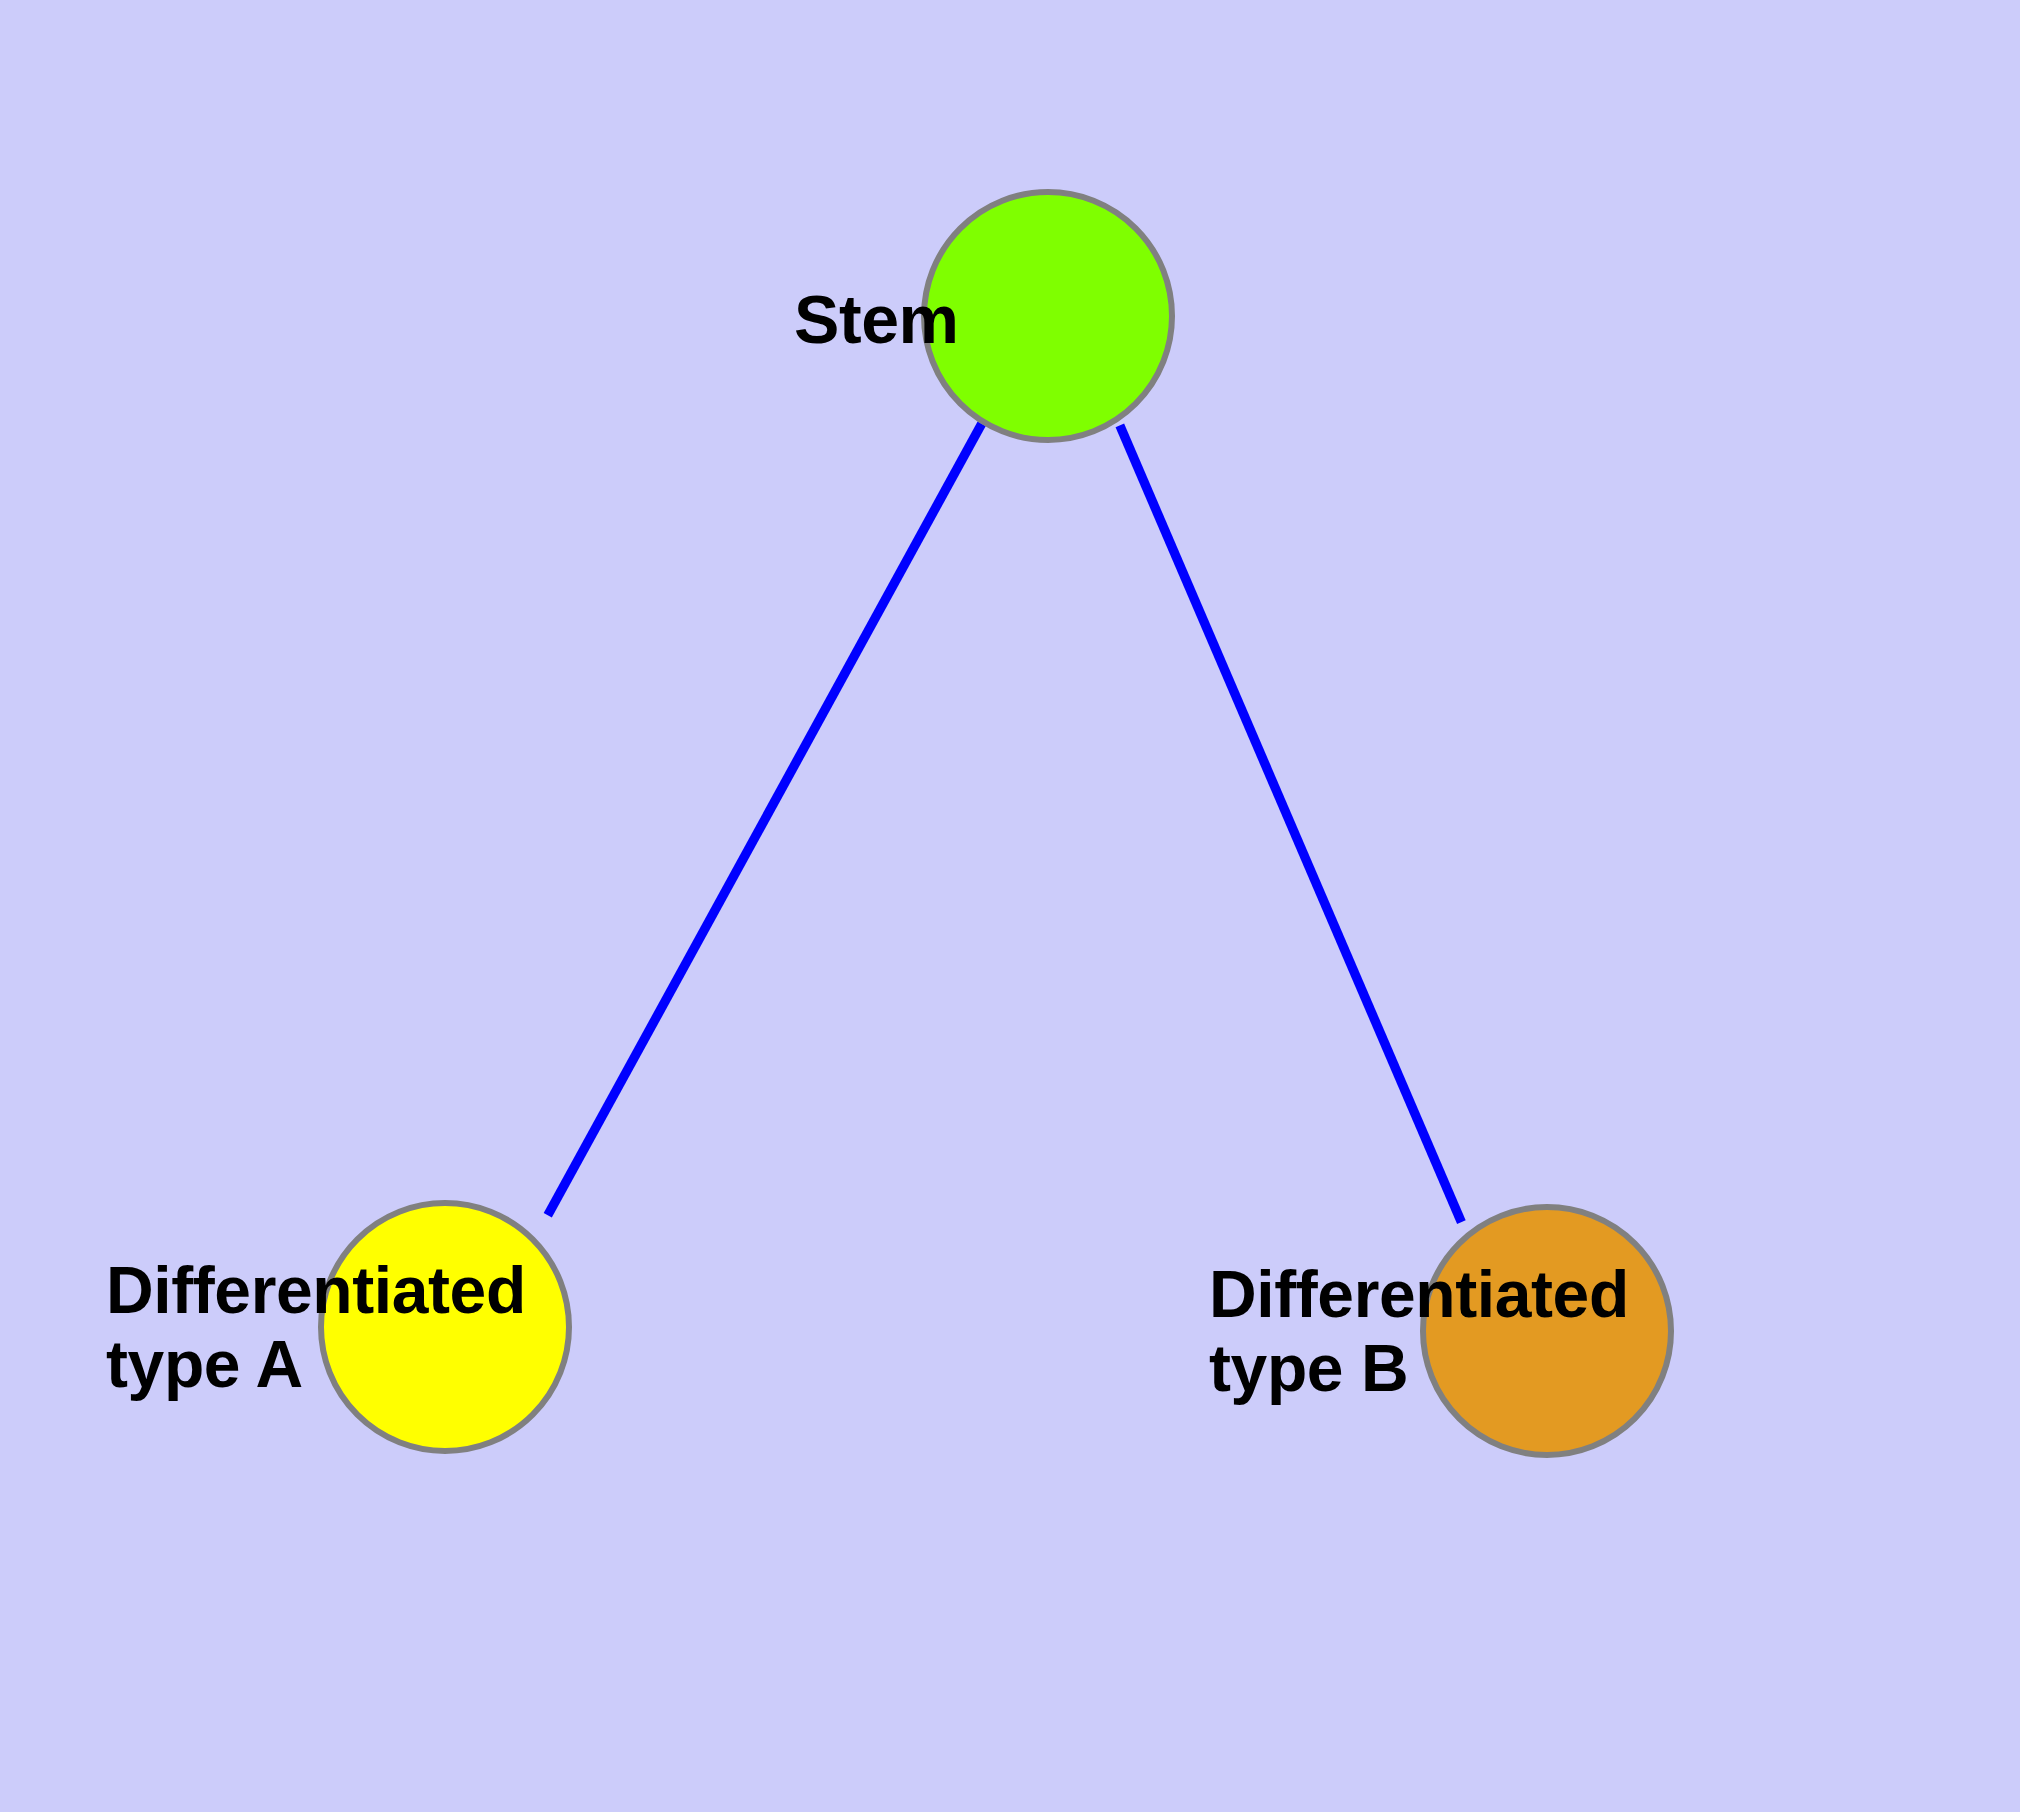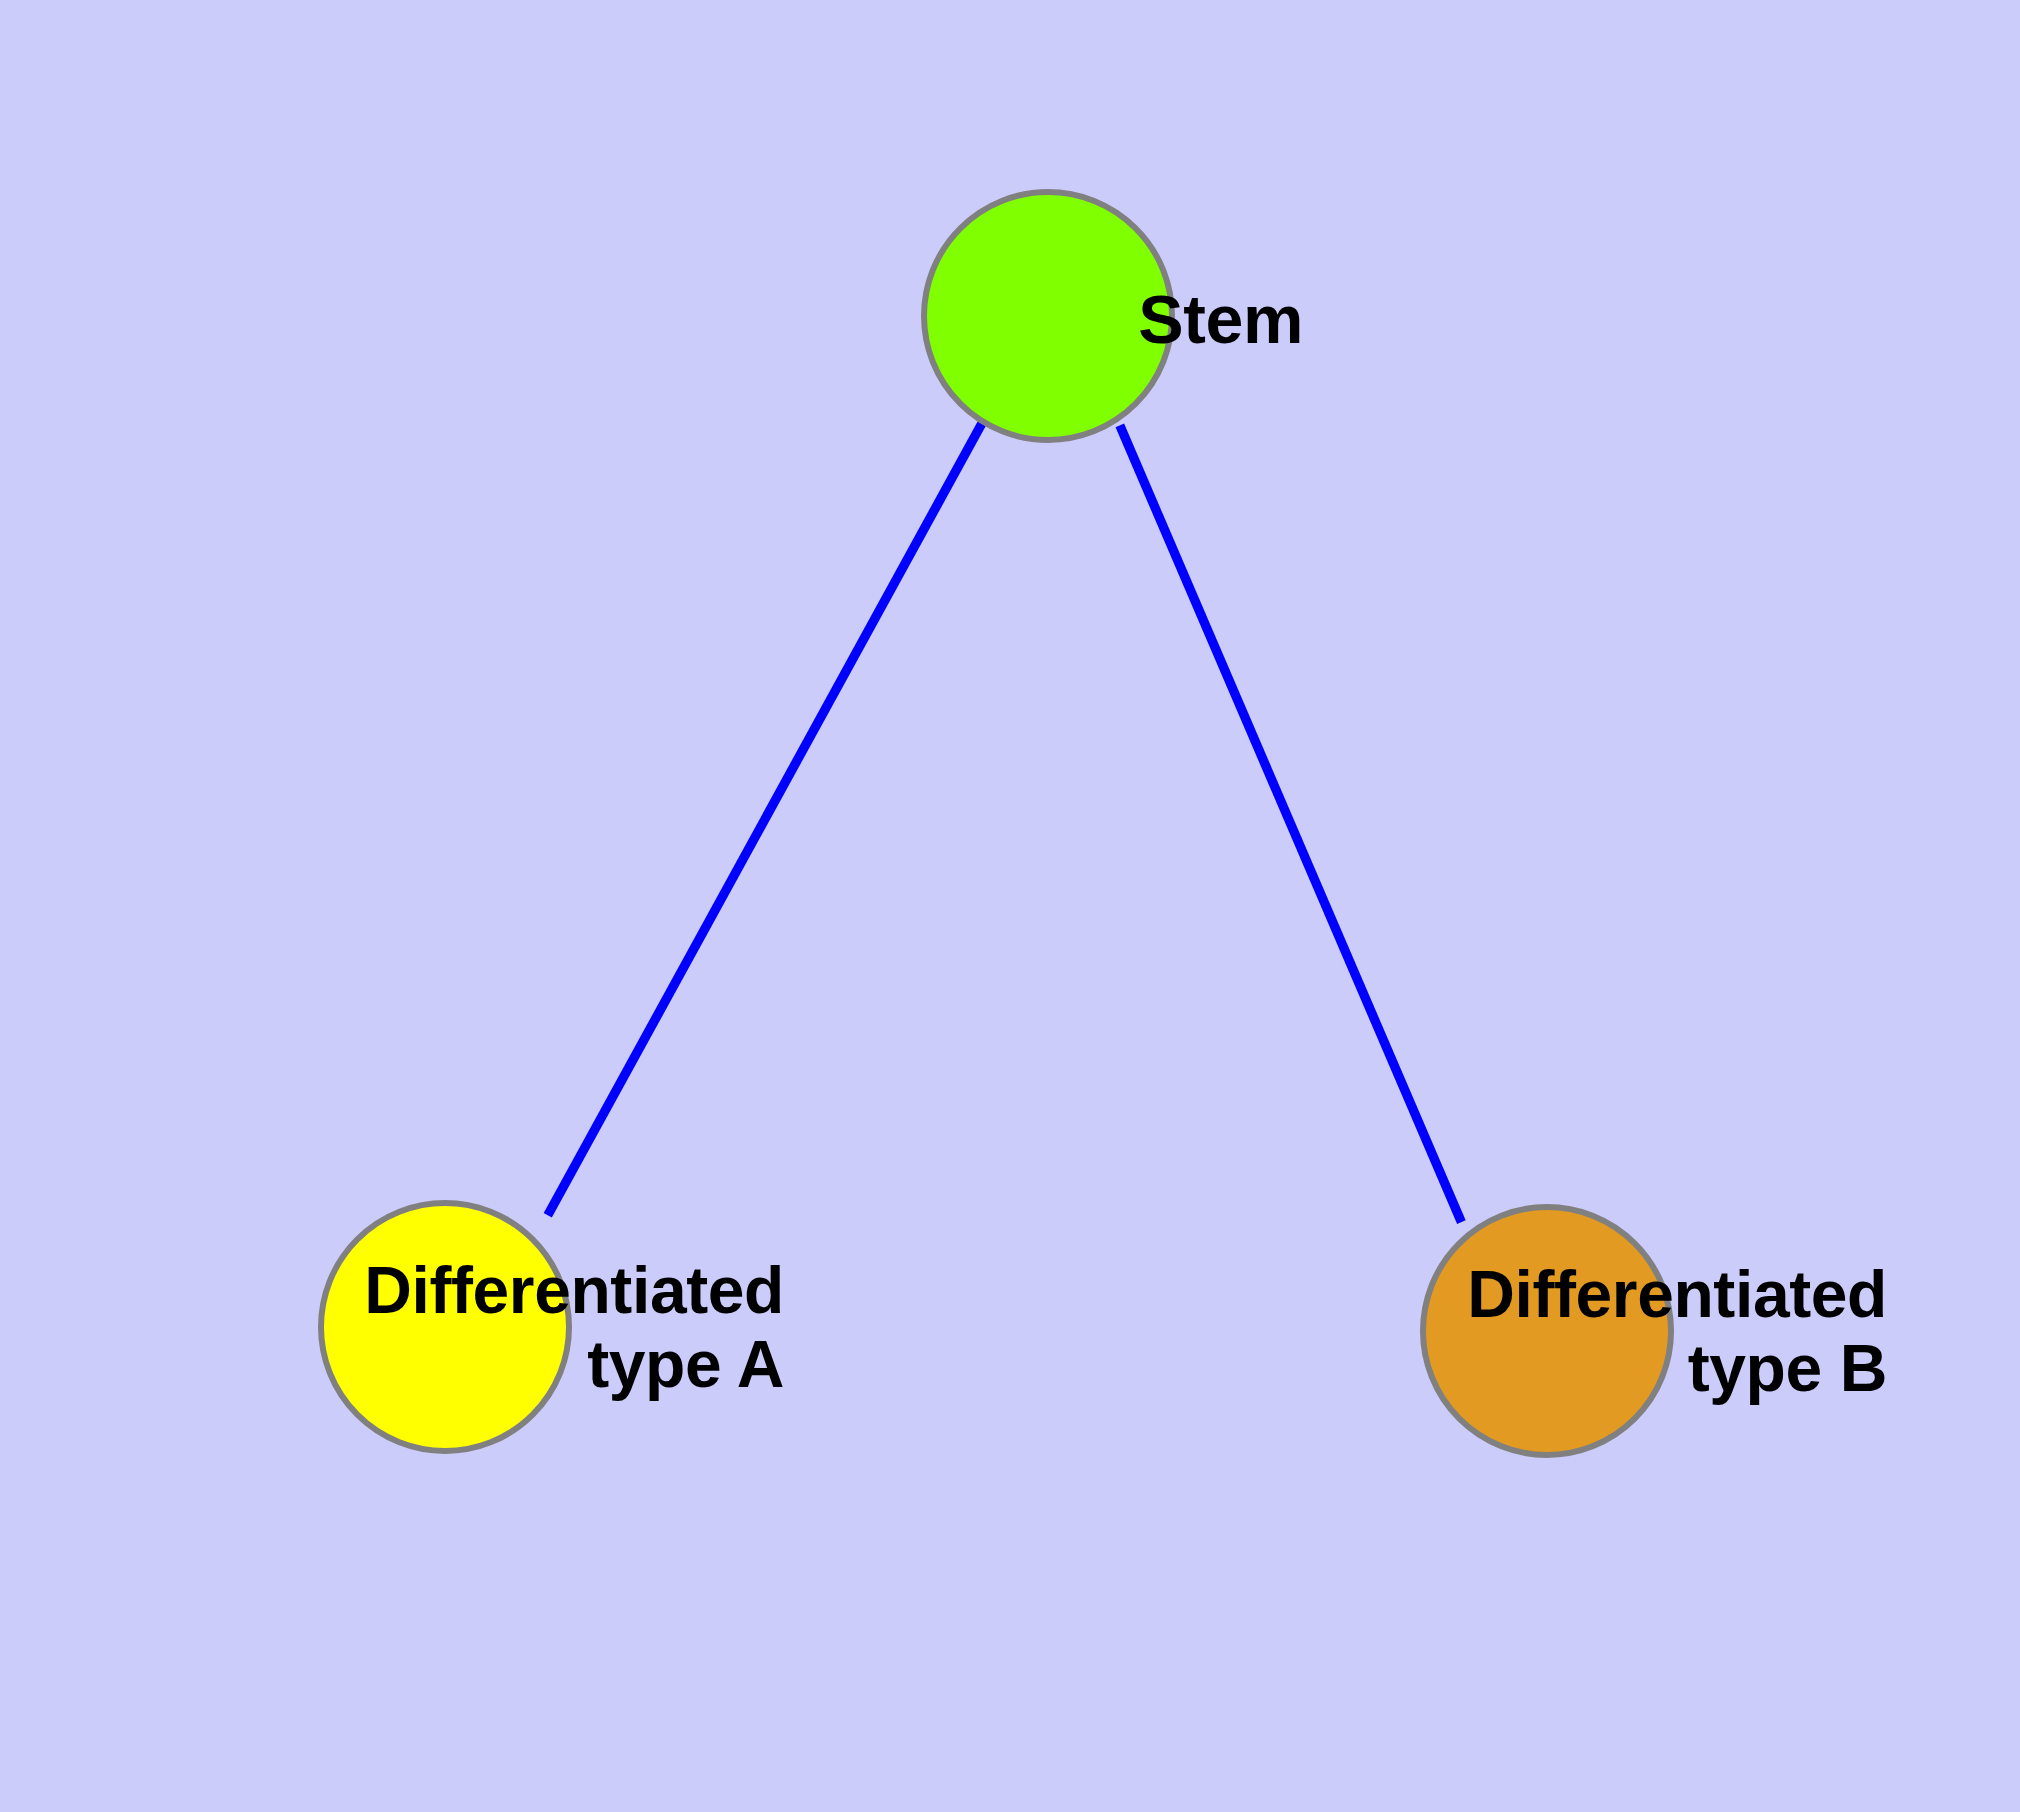--- a/index.html
+++ b/index.html
@@ -50,21 +50,21 @@
     left: 1420px;
     top: 1204px;
     width: 254px;
     height: 254px;
     background: #e39a22;
   }
   .node-label {
     position: absolute;
     color: #000000;
     font-weight: bold;
-    text-align: right;
+    text-align: left;
     white-space: pre;
     line-height: 1.12;
     letter-spacing: -0.4px;
   }
   #label-stem {
     left: 794px;
     top: 281px;
     width: 509px;
     font-size: 68px;
   }

